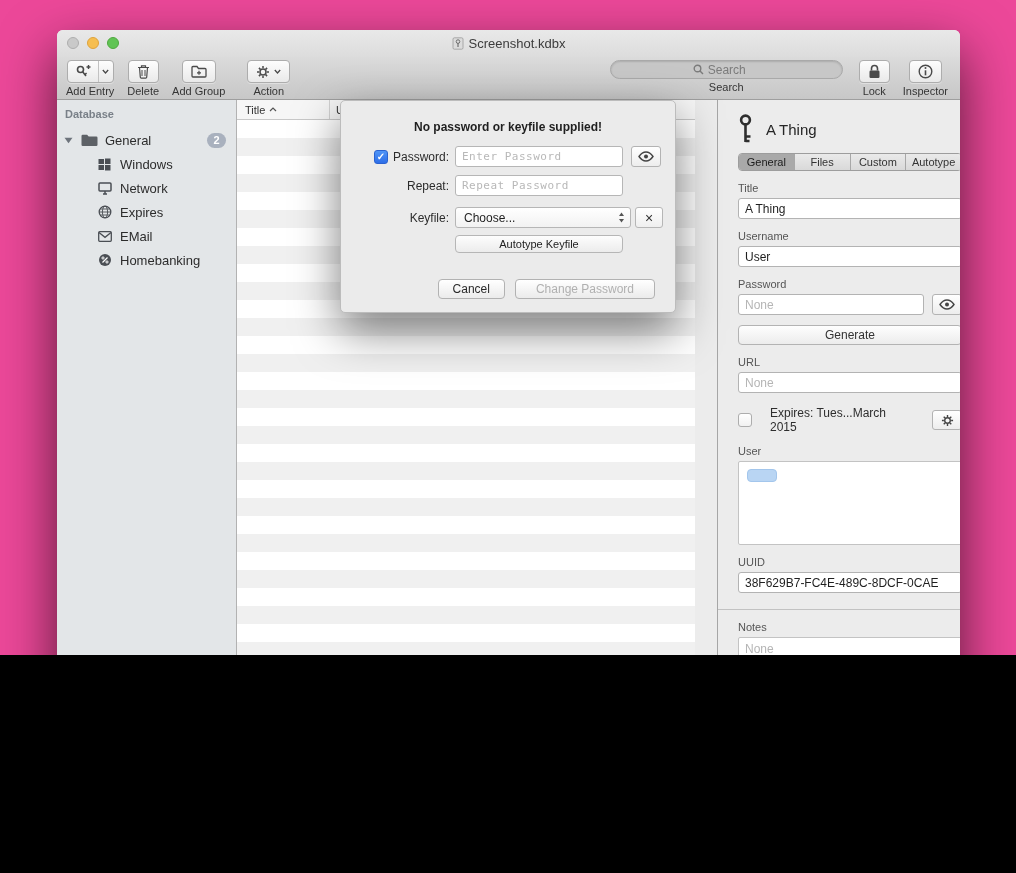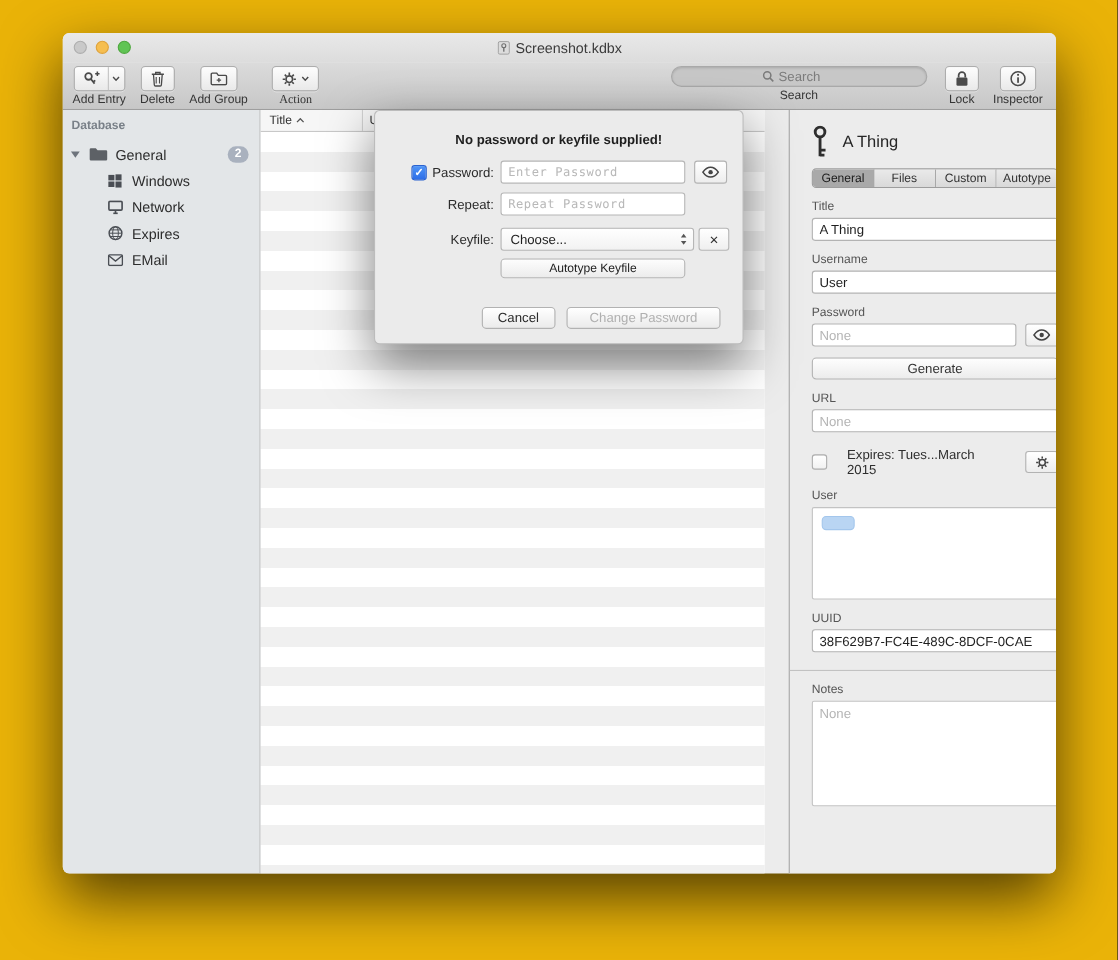--- a/index.html
+++ b/index.html
@@ -1,17 +1,17 @@
 <!DOCTYPE html>
 <html><head>
 <meta charset="utf-8">
 <style>
   * { margin:0; padding:0; box-sizing:border-box; }
   html,body { width:1016px; height:873px; background:#000; font-family:"Liberation Sans",sans-serif; }
-  .canvas { position:relative; width:1016px; height:873px; background:#eab308; overflow:hidden; }
+  .canvas { position:relative; width:1016px; height:655px; background:#ec4899; overflow:hidden; }
 
   .window { position:absolute; left:57px; top:30px; width:903px; height:764px;
             background:#ececec; border-radius:6px; overflow:hidden;
             box-shadow:0 22px 55px rgba(0,0,0,.65); }
 
   
   .titlebar { position:absolute; left:0; top:0; right:0; height:27px;
               background:linear-gradient(#e9e9e9,#dcdcdc); }
   .traffic { position:absolute; left:10px; top:7px; display:flex; gap:8px; }
   .tl { width:12px; height:12px; border-radius:50%; cursor:default; }
@@ -193,21 +193,21 @@
       <div class="tb-group">
         <div class="tb-box">
           <svg width="16" height="13" viewBox="0 0 16 13">
               <path d="M1 2.5 a1 1 0 0 1 1 -1 h4 l1.5 2 H14 a1 1 0 0 1 1 1 v6.5 a1 1 0 0 1 -1 1 H2 a1 1 0 0 1 -1 -1 z" fill="none" stroke="currentColor" stroke-width="1.3"></path>
               <path d="M8 5.8 v4 M6 7.8 h4" stroke="currentColor" stroke-width="1.2"></path>
             </svg>
         </div>
         <div class="tb-label">Add Group</div>
       </div>
 
-      <div class="tb-group" style="margin-left:9px;font-family:Liberation Serif, serif;">
+      <div class="tb-group" style="margin-left:9px;">
         <div class="tb-box" style="gap:4px;">
           <svg width="14" height="14" viewBox="0 0 14 14">
               <g stroke="currentColor" stroke-width="1.5">
                 <path d="M7 1v2.1M7 10.9V13M1 7h2.1M10.9 7H13M2.9 2.9l1.5 1.5M9.6 9.6l1.5 1.5M11.1 2.9L9.6 4.4M4.4 9.6l-1.5 1.5"></path>
               </g>
               <circle cx="7" cy="7" r="3" fill="none" stroke="currentColor" stroke-width="1.5"></circle>
             </svg>
           <svg width="7" height="5" viewBox="0 0 7 5">
               <path d="M0.8 1 L3.5 4 L6.2 1" fill="none" stroke="currentColor" stroke-width="1.3"></path>
             </svg>
@@ -302,20 +302,31 @@
       <div class="sb-row child">
         <span class="sb-icon">
           <svg width="14" height="11" viewBox="0 0 14 11">
               <rect x="0.7" y="0.7" width="12.6" height="9.6" rx="1" fill="none" stroke="#4a4e54" stroke-width="1.3"></rect>
               <path d="M1 1.5 L7 6.3 L13 1.5" fill="none" stroke="#4a4e54" stroke-width="1.3"></path>
             </svg>
         </span>
         <span>EMail</span>
       </div>
 
+      <div class="sb-row child">
+        <span class="sb-icon">
+          <svg width="14" height="14" viewBox="0 0 14 14">
+              <circle cx="7" cy="7" r="6" fill="#4a4e54"></circle>
+              <path d="M4.5 9.5 L9.5 4.5" stroke="#fff" stroke-width="1.2"></path>
+              <circle cx="5" cy="5" r="1.1" fill="none" stroke="#fff" stroke-width="1"></circle>
+              <circle cx="9" cy="9" r="1.1" fill="none" stroke="#fff" stroke-width="1"></circle>
+            </svg>
+        </span>
+        <span>Homebanking</span>
+      </div>
     </div>
 
     <div class="table">
       <div class="table-header">
         <div class="col-title">
           <span>Title</span>
           <svg width="8" height="5" viewBox="0 0 8 5">
               <path d="M1 4 L4 1 L7 4" fill="none" stroke="#555" stroke-width="1.2"></path>
             </svg>
         </div>

